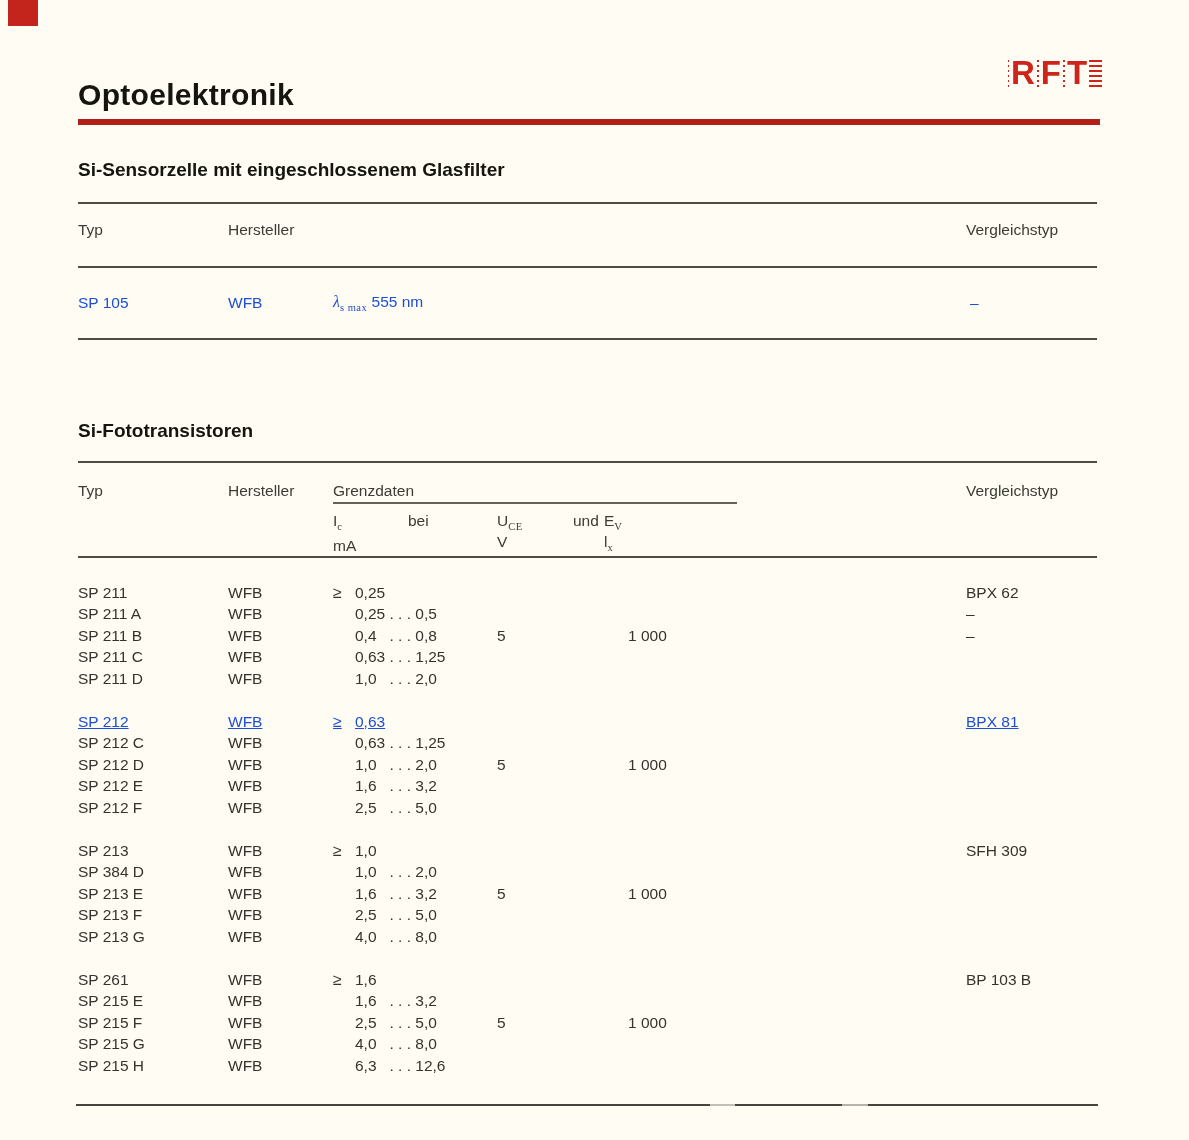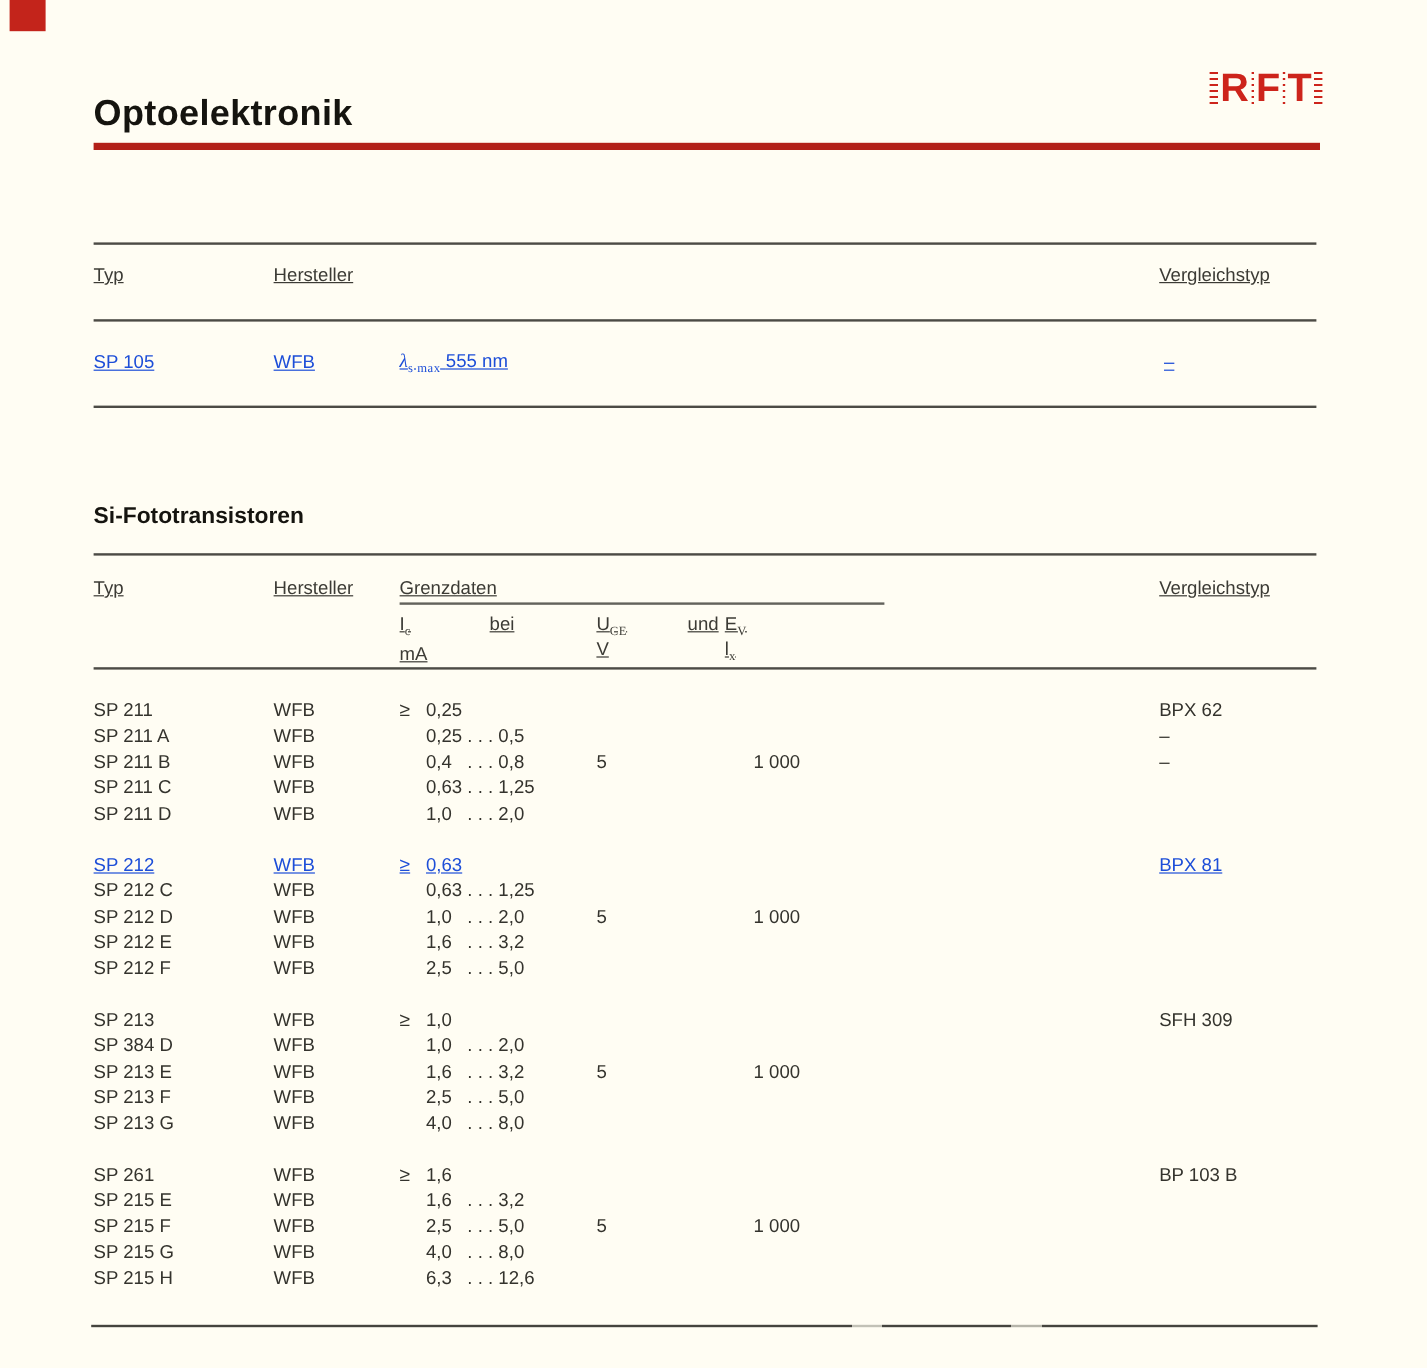--- a/index.html
+++ b/index.html
@@ -13,32 +13,32 @@
 
   h1.doc-title {
     position:absolute; left:78px; top:80px; margin:0;
     font-size:30px; line-height:1; font-weight:bold; color:#15140f; letter-spacing:.3px;
   }
   .title-rule { position:absolute; left:78px; top:119px; width:1022px; height:6px; background:#b22018; }
 
   .rft-logo { position:absolute; left:1008px; top:58px; width:94px; height:32px; }
   .rft-stripes { position:absolute; left:0; right:0; top:2px; bottom:2px;
     background:repeating-linear-gradient(to bottom,#cd241b 0 2px,transparent 2px 5px); }
-  .rft-text { position:absolute; left:0; top:-3px; width:100%; text-align:center;
+  .rft-text { position:absolute; left:0; top:-3px; width:100%; 
     font-size:33px; line-height:36px; font-weight:bold; color:#cd241b; }
   .rft-text span { background:#fffdf3; padding:0 2px; margin:0 1px; }
 
   h2.section-heading { position:absolute; margin:0; left:78px; font-size:19px; font-weight:bold; color:#15140f; }
   .s1-heading { top:159px; }
   .s2-heading { top:420px; }
 
   .rule { position:absolute; left:78px; width:1019px; height:2px; background:#4c4b45; }
   .rule-thin { height:1.5px; background:#63625b; }
 
-  .abs { position:absolute;text-decoration:underline; }
+  .abs { position:absolute; }
   .th { font-size:15.5px; color:#3c3b35; line-height:24px; }
   .td { font-size:15.5px; color:#1d4ed8; }
 
   sub.ser { font-family:"Liberation Serif","DejaVu Serif",serif; font-size:10.5px; letter-spacing:.5px; }
   .lambda { font-family:"Liberation Serif","DejaVu Serif",serif; font-style:italic; font-size:16px; }
 
   
   .tbody { position:absolute; left:78px; top:582px; width:1019px; }
   .tgroup { margin-bottom:21.5px; }
   .trow {
@@ -62,20 +62,21 @@
   <div class="corner-mark"></div>
 
   <h1 class="doc-title">Optoelektronik</h1>
   <div class="title-rule"></div>
 
   <div class="rft-logo">
     <div class="rft-stripes"></div>
     <div class="rft-text"><span>R</span><span>F</span><span>T</span></div>
   </div>
 
+  <h2 class="section-heading s1-heading">Si-Sensorzelle mit eingeschlossenem Glasfilter</h2>
 
   <div class="rule" style="top:202px"></div>
 
   <div class="abs th" style="left:78px;  top:218px">Typ</div>
   <div class="abs th" style="left:228px; top:218px">Hersteller</div>
   <div class="abs th" style="left:966px; top:218px">Vergleichstyp</div>
 
   <div class="rule" style="top:266px"></div>
 
   <div class="abs td" style="left:78px;  top:294px">SP 105</div>

